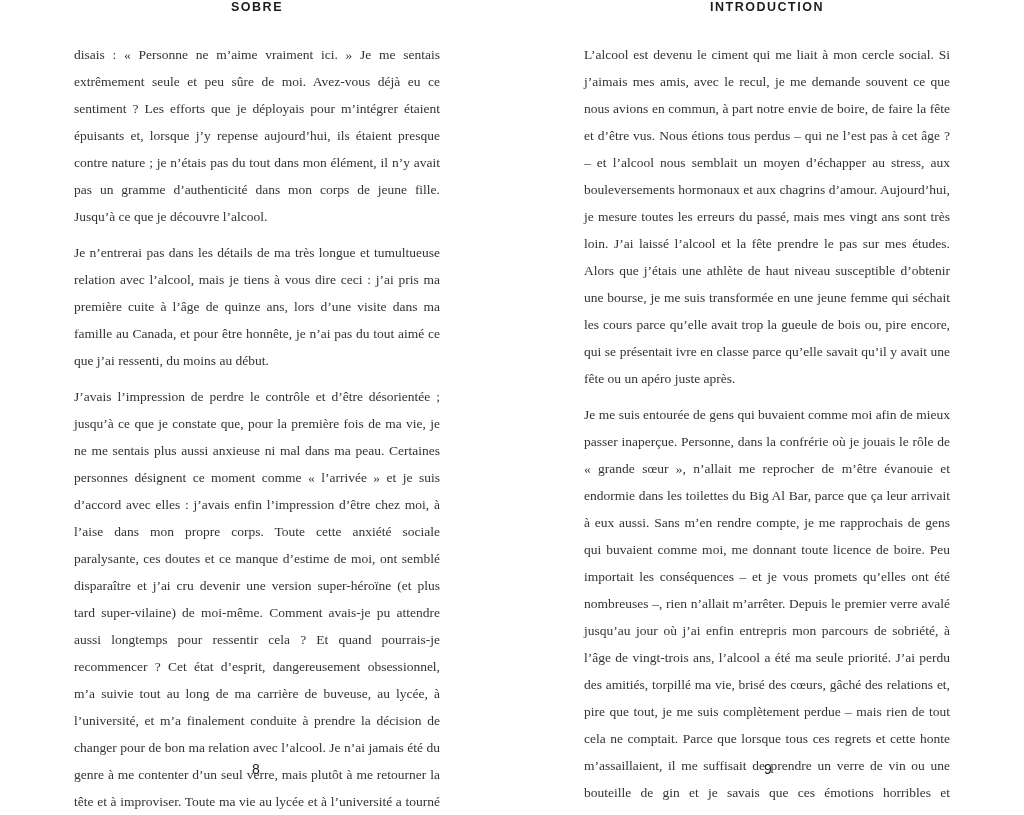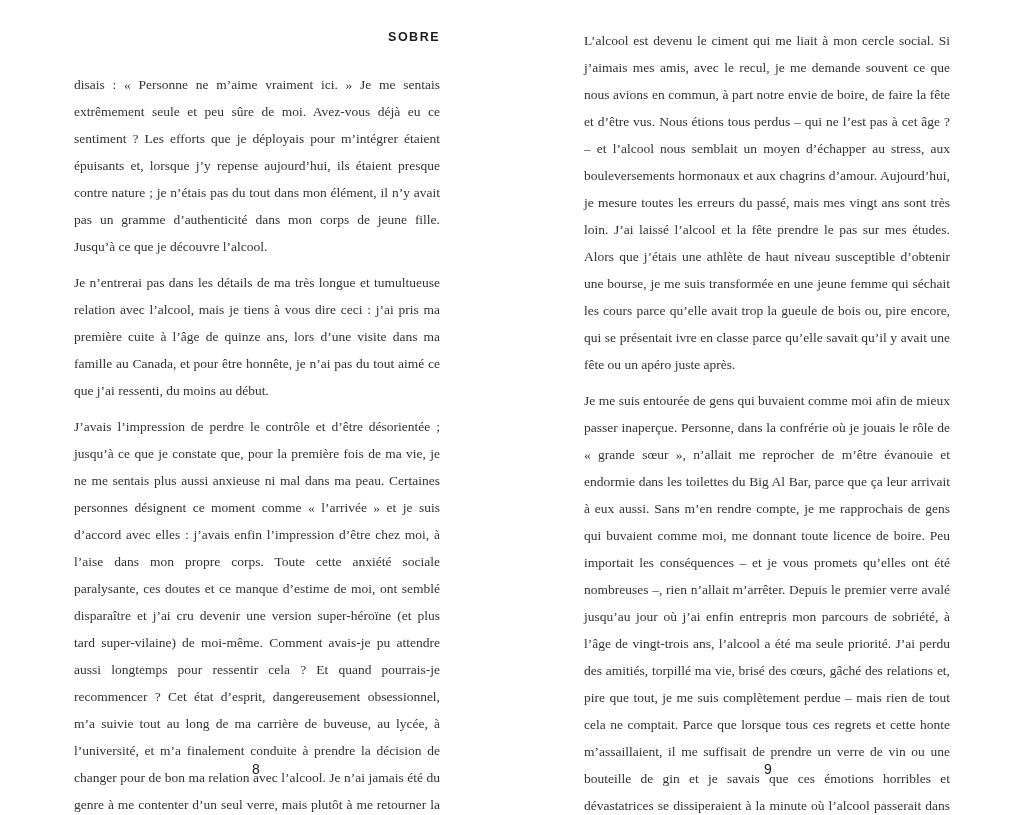--- a/index.html
+++ b/index.html
@@ -23,23 +23,22 @@
   .page {
     width: 512px;
     height: 815px;
     position: relative;
     box-sizing: border-box;
   }
   .page-left  { padding: 0 72px 0 74px; }
   .page-right { padding: 0 74px 0 72px; }
 
   .running-head {
-    margin-top: 30px;
     height: 14px;
-    text-align: right;
+    text-align: center;
     font-family: "Liberation Sans", sans-serif;
     font-weight: 700;
     font-size: 12.5px;
     letter-spacing: 1.5px;
     color: #1c1c1c;
     white-space: nowrap;
   }
   .page-body {
     margin-top: 27px;
     font-size: 13.5px;
@@ -74,20 +73,21 @@
     <div class="running-head">SOBRE</div>
     <div class="page-body">
         <p class="para">disais&nbsp;: «&nbsp;Personne ne m’aime vraiment ici.&nbsp;» Je me sentais extrêmement seule et peu sûre de moi. Avez-vous déjà eu ce sentiment&nbsp;? Les efforts que je déployais pour m’intégrer étaient épuisants et, lorsque j’y repense aujourd’hui, ils étaient presque contre nature&nbsp;; je n’étais pas du tout dans mon élément, il n’y avait pas un gramme d’authenticité dans mon corps de jeune fille. Jusqu’à ce que je découvre l’alcool.</p>
         <p class="para">Je n’entrerai pas dans les détails de ma très longue et tumultueuse relation avec l’alcool, mais je tiens à vous dire ceci&nbsp;: j’ai pris ma première cuite à l’âge de quinze ans, lors d’une visite dans ma famille au Canada, et pour être honnête, je n’ai pas du tout aimé ce que j’ai ressenti, du moins au début.</p>
         <p class="para">J’avais l’impression de perdre le contrôle et d’être désorientée&nbsp;; jusqu’à ce que je constate que, pour la première fois de ma vie, je ne me sentais plus aussi anxieuse ni mal dans ma peau. Certaines personnes désignent ce moment comme «&nbsp;l’arrivée&nbsp;» et je suis d’accord avec elles&nbsp;: j’avais enfin l’impression d’être chez moi, à l’aise dans mon propre corps. Toute cette anxiété sociale paralysante, ces doutes et ce manque d’estime de moi, ont semblé disparaître et j’ai cru devenir une version super-héroïne (et plus tard super-vilaine) de moi-même. Comment avais-je pu attendre aussi longtemps pour ressentir cela&nbsp;? Et quand pourrais-je recommencer&nbsp;? Cet état d’esprit, dangereusement obsessionnel, m’a suivie tout au long de ma carrière de buveuse, au lycée, à l’université, et m’a finalement conduite à prendre la décision de changer pour de bon ma relation avec l’alcool. Je n’ai jamais été du genre à me contenter d’un seul verre, mais plutôt à me retourner la tête et à improviser. Toute ma vie au lycée et à l’université a tourné autour de l’alcool – quand pourrait-on boire, quand était la prochaine fête, comment réussir à faire entrer en douce nos bouteilles d’eau remplies de vodka dans la salle de ciné…</p>
       </div>
     <div class="folio">8</div>
   </section>
 
   <section class="page page-right">
+    <div class="running-head">INTRODUCTION</div>
     <div class="page-body">
         <p class="para">L’alcool est devenu le ciment qui me liait à mon cercle social. Si j’aimais mes amis, avec le recul, je me demande souvent ce que nous avions en commun, à part notre envie de boire, de faire la fête et d’être vus. Nous étions tous perdus – qui ne l’est pas à cet âge&nbsp;? – et l’alcool nous semblait un moyen d’échapper au stress, aux bouleversements hormonaux et aux chagrins d’amour. Aujourd’hui, je mesure toutes les erreurs du passé, mais mes vingt ans sont très loin. J’ai laissé l’alcool et la fête prendre le pas sur mes études. Alors que j’étais une athlète de haut niveau susceptible d’obtenir une bourse, je me suis transformée en une jeune femme qui séchait les cours parce qu’elle avait trop la gueule de bois ou, pire encore, qui se présentait ivre en classe parce qu’elle savait qu’il y avait une fête ou un apéro juste après.</p>
         <p class="para">Je me suis entourée de gens qui buvaient comme moi afin de mieux passer inaperçue. Personne, dans la confrérie où je jouais le rôle de «&nbsp;grande sœur&nbsp;», n’allait me reprocher de m’être évanouie et endormie dans les toilettes du Big Al Bar, parce que ça leur arrivait à eux aussi. Sans m’en rendre compte, je me rapprochais de gens qui buvaient comme moi, me donnant toute licence de boire. Peu importait les conséquences – et je vous promets qu’elles ont été nombreuses –, rien n’allait m’arrêter. Depuis le premier verre avalé jusqu’au jour où j’ai enfin entrepris mon parcours de sobriété, à l’âge de vingt-trois ans, l’alcool a été ma seule priorité. J’ai perdu des amitiés, torpillé ma vie, brisé des cœurs, gâché des relations et, pire que tout, je me suis complètement perdue – mais rien de tout cela ne comptait. Parce que lorsque tous ces regrets et cette honte m’assaillaient, il me suffisait de prendre un verre de vin ou une bouteille de gin et je savais que ces émotions horribles et dévastatrices se dissiperaient à la minute où l’alcool passerait dans mes veines.</p>
       </div>
     <div class="folio">9</div>
   </section>
 
 </div>
 
 </body></html>

